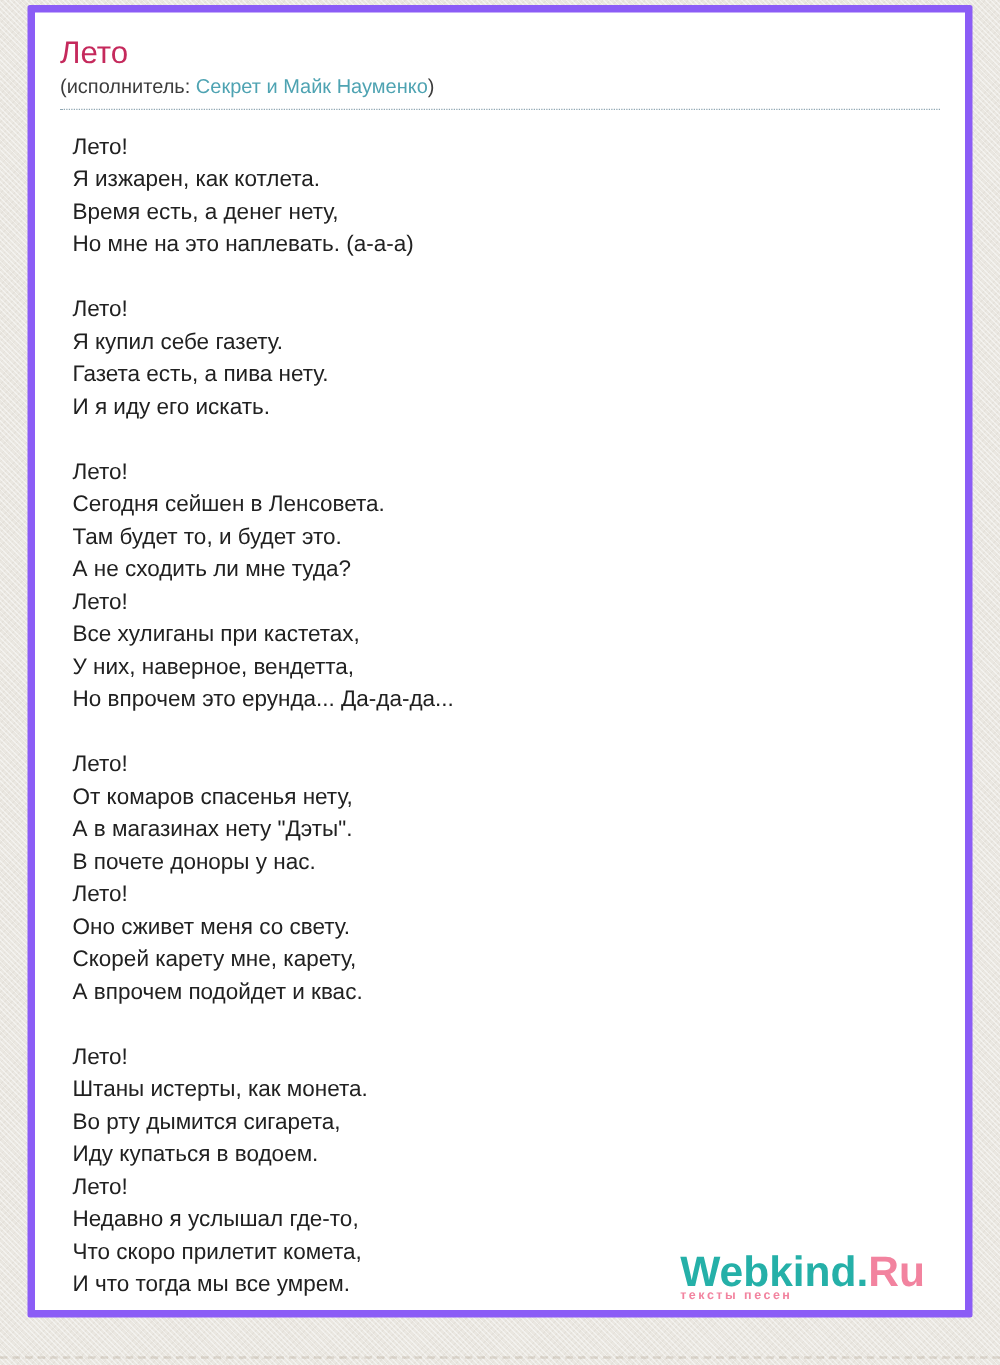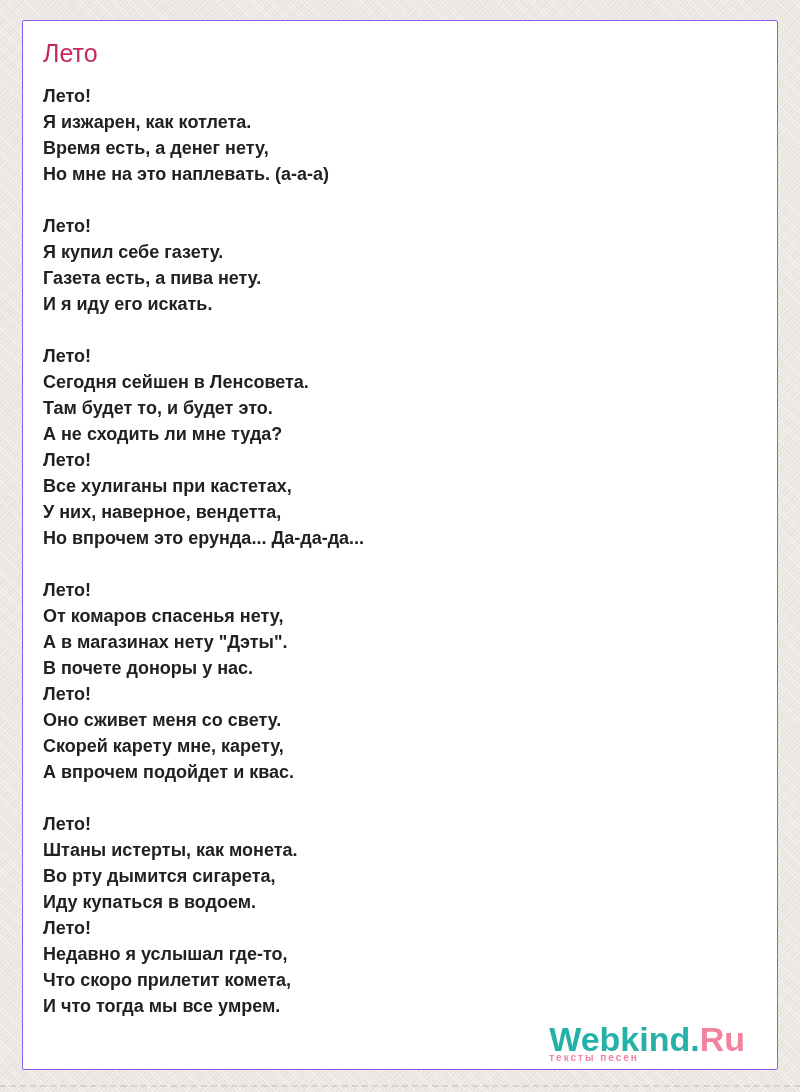--- a/index.html
+++ b/index.html
@@ -14,26 +14,26 @@
     background-color: #eae7e1;
     background-image:
       repeating-linear-gradient(45deg, rgba(255,255,255,0.45) 0 1px, transparent 1px 3px),
       repeating-linear-gradient(-45deg, rgba(176,168,154,0.10) 0 1px, transparent 1px 4px);
     overflow: hidden;
   }
 
   .card {
     position: absolute;
     left: 22px;
-    top: 20px;
+    top: 4px;
     width: 756px;
     height: 1050px;
     box-sizing: border-box;
     background: #ffffff;
-    border: 1px solid #8b5cf6;
+    border: 6px solid #8b5cf6;
     border-radius: 2px;
     padding: 18px 20px 0 20px;
   }
 
   
   .title {
     margin: 0 0 4px 0;
     font-size: 25px;
     line-height: 28px;
     font-weight: normal;
@@ -53,23 +53,22 @@
   }
 
   
   .lyrics {
     margin-top: 16px;
     font-size: 18px;
     line-height: 26px;
     color: #212121;
   }
   .verse {
-    margin: 0 0 26px 0;
+    margin: 0 0 26px 10px;
     white-space: pre-line;
-    font-weight: bold;
   }
 
   
   .logo {
     position: absolute;
     right: 32px;
     bottom: 2px;
     cursor: pointer;
     line-height: 1;
   }
@@ -99,20 +98,21 @@
     border-top: 2px dashed rgba(165,152,128,0.28);
   }
 </style>
 </head>
 <body>
 
 <div class="card">
 
   <h1 class="title">Лето</h1>
 
+  <div class="artist-line"><span>(исполнитель: </span><a class="artist-link">Секрет и Майк Науменко</a><span>)</span></div>
 
   <div class="lyrics">
     <p class="verse">Лето!
 Я изжарен, как котлета.
 Время есть, а денег нету,
 Но мне на это наплевать. (а-а-а)</p>
     <p class="verse">Лето!
 Я купил себе газету.
 Газета есть, а пива нету.
 И я иду его искать.</p>

